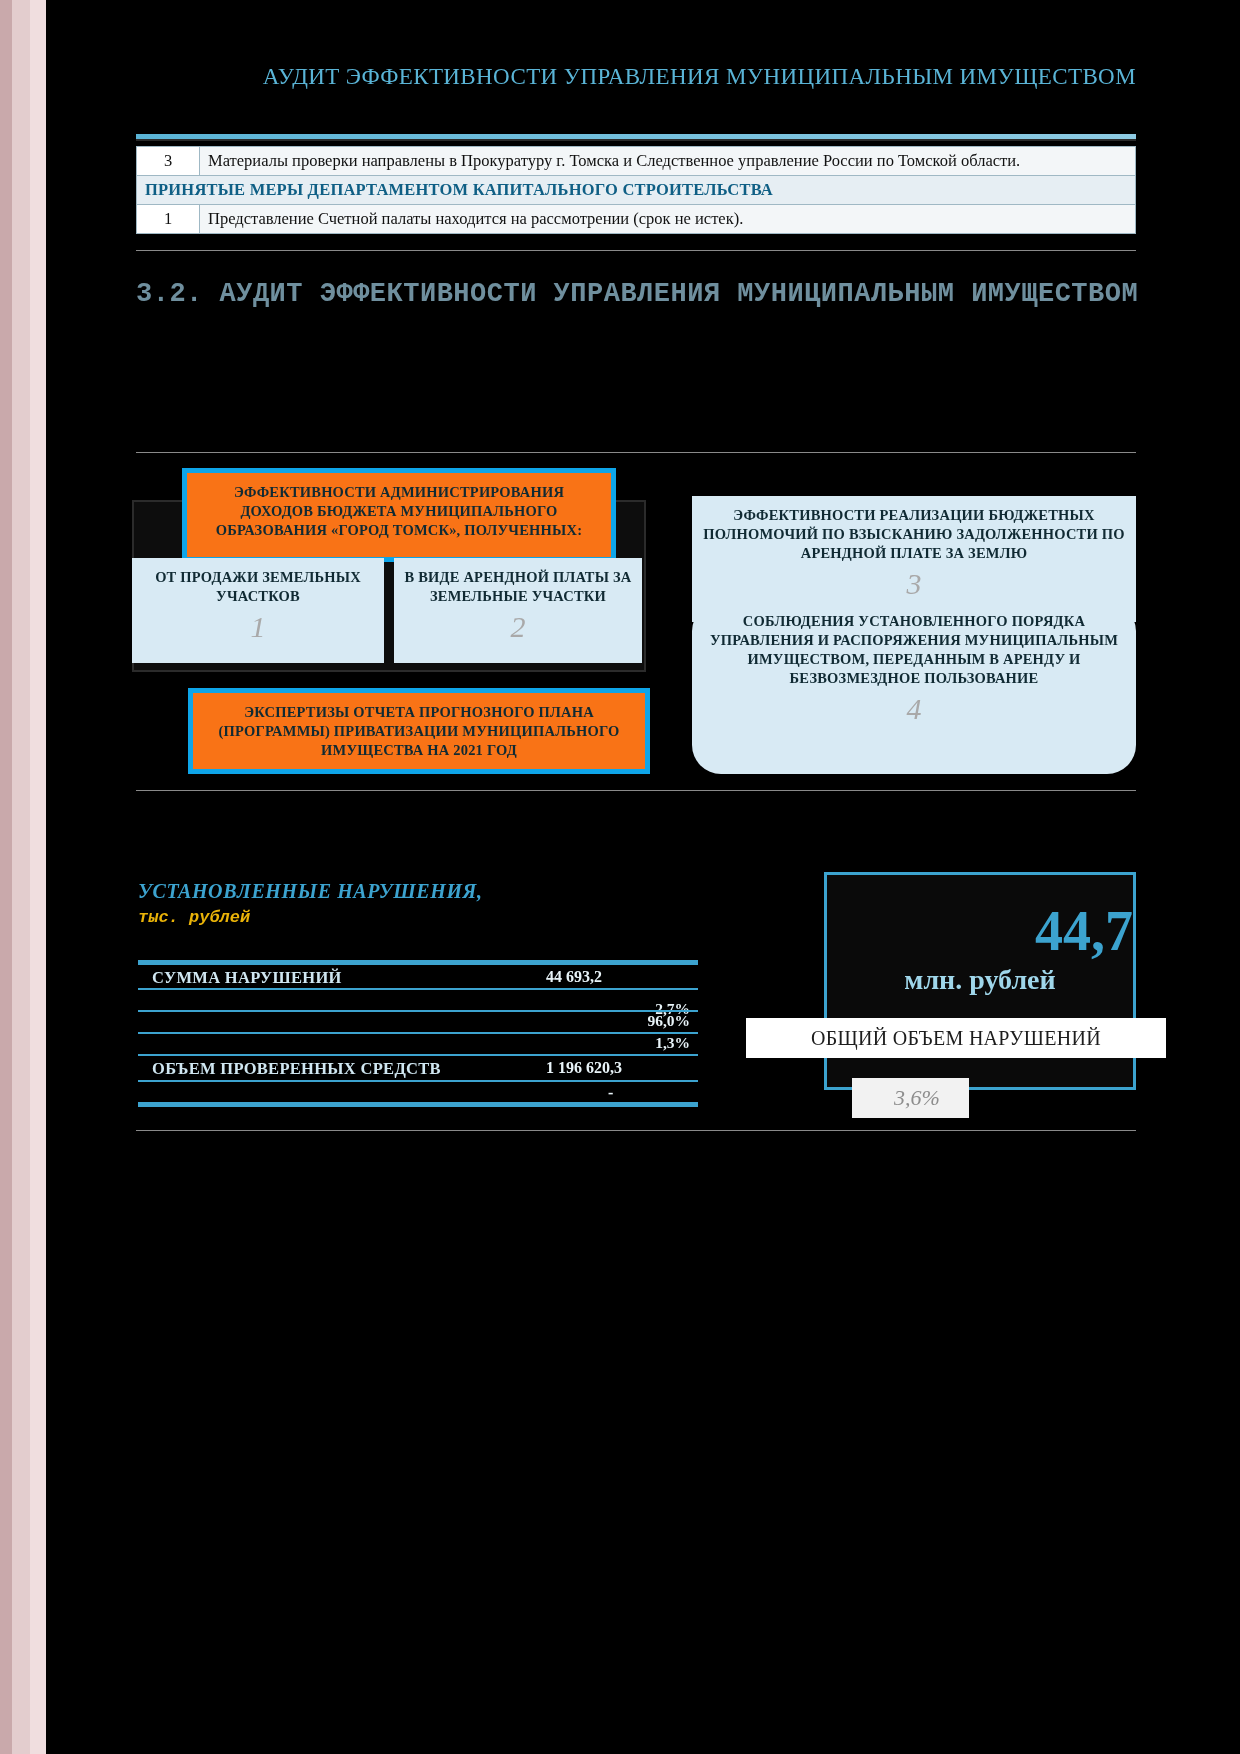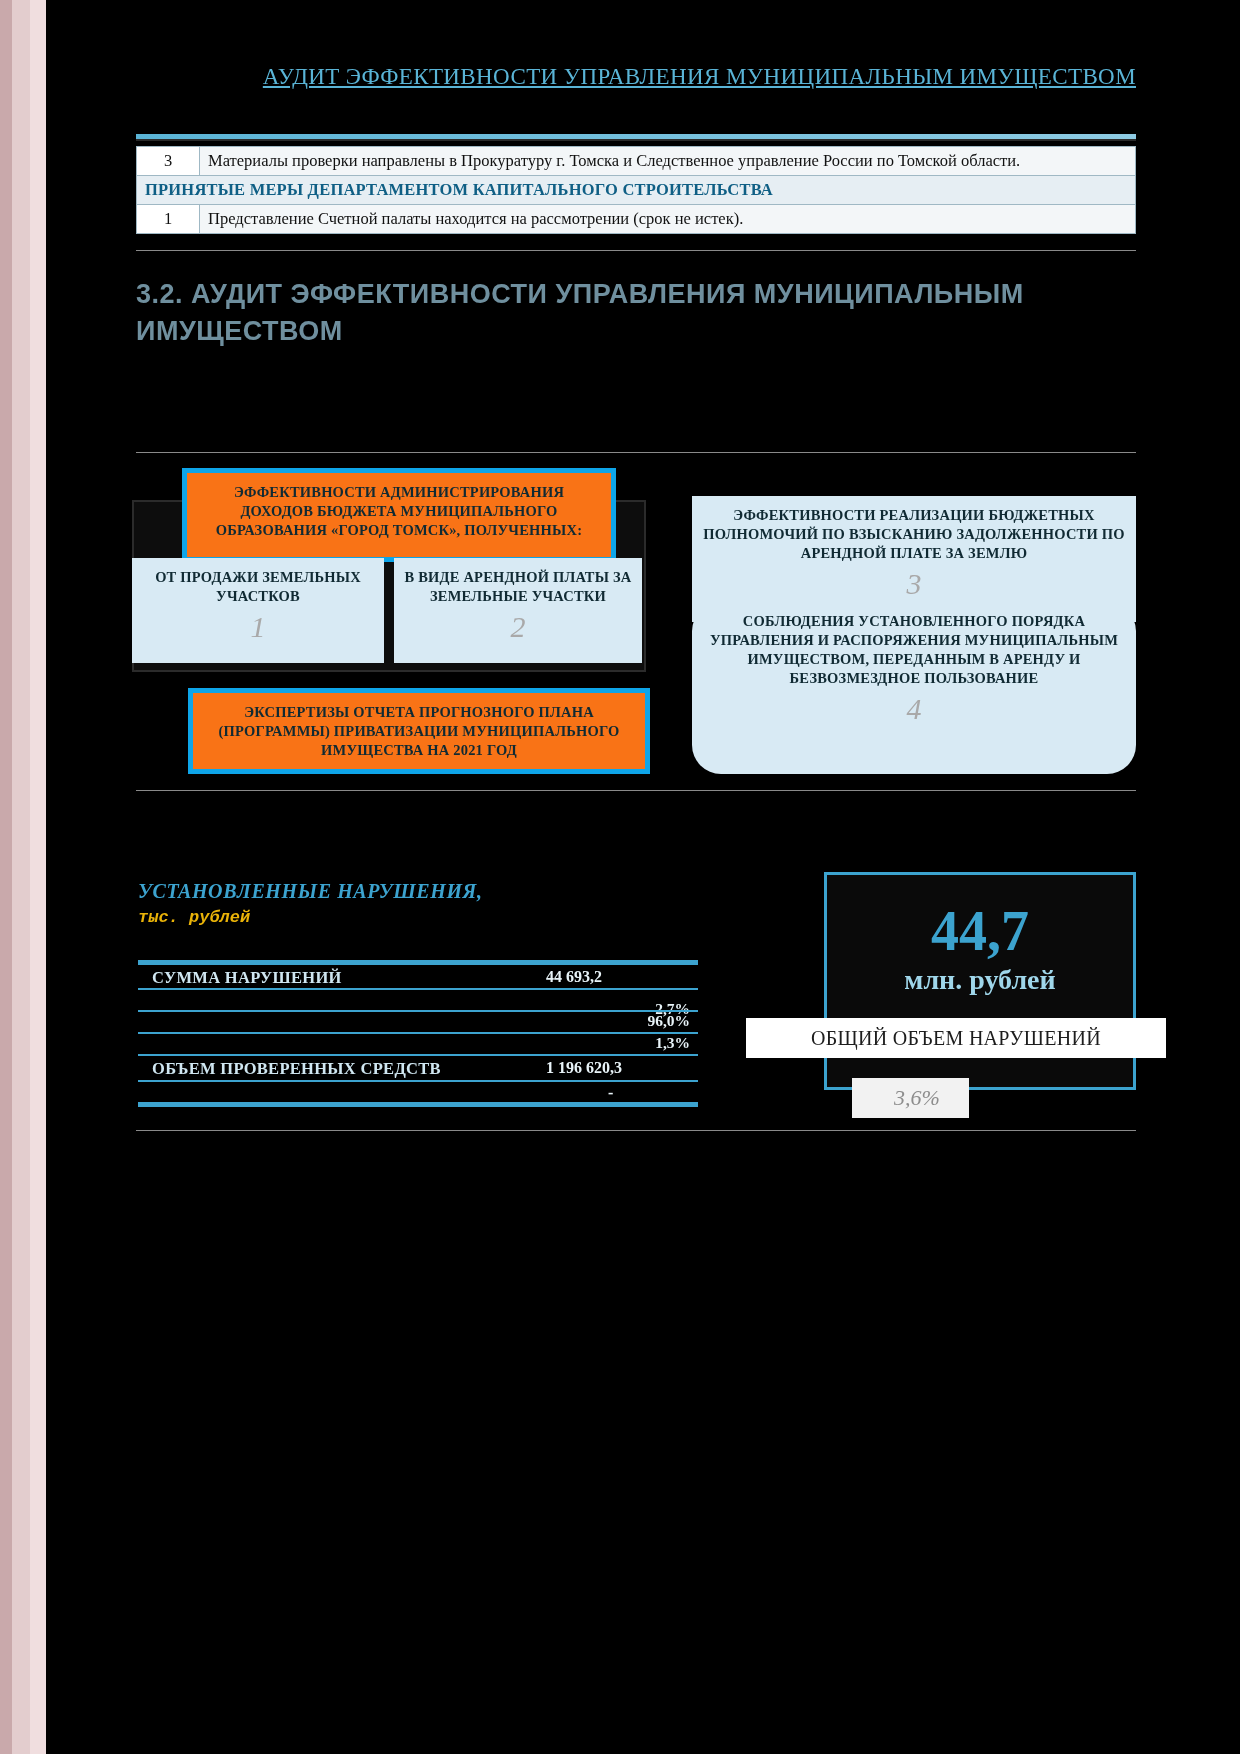--- a/index.html
+++ b/index.html
@@ -44,21 +44,20 @@
   .doc-header {
     position: absolute;
     left: 200px; top: 62px;
     width: 890px;
     text-align: right;
     color: #5ab4d6;
     font-family: "Liberation Serif", serif;
     font-size: 23px;
     line-height: 30px;
     letter-spacing: 0.4px;
-    text-decoration: underline;
   }
   .header-rule {
     position: absolute;
     left: 90px; top: 134px;
     width: 1000px; height: 5px;
     background: linear-gradient(to right, #5ab4d6, #8ecbe3);
     box-shadow: 0 2px 0 #2a2a2a;
   }
 
   
@@ -94,21 +93,21 @@
     height: 1px;
     background: #8a8a8a;
   }
 
   
   .section-title {
     position: absolute;
     left: 90px; top: 276px;
     width: 1010px;
     color: #6f8f9e;
-    font-family: Liberation Sans, sans-serif;
+    font-family: Liberation Mono, monospace;
     font-weight: bold;
     font-size: 27px;
     line-height: 37px;
     letter-spacing: 0.5px;
   }
 
   
   .box {
     position: absolute;
     background: #d8eaf4;
@@ -216,20 +215,21 @@
     box-sizing: border-box;
     text-align: center;
   }
   .callout .big {
     color: #3ca3cf;
     font-family: "Liberation Serif", serif;
     font-weight: bold;
     font-size: 56px;
     line-height: 64px;
     margin-top: 24px;
+    text-align: right;
   }
   .callout .unit {
     color: #9fd6ea;
     font-family: "Liberation Serif", serif;
     font-weight: bold;
     font-size: 28px;
     line-height: 34px;
   }
   .callout-caption {
     position: absolute;

